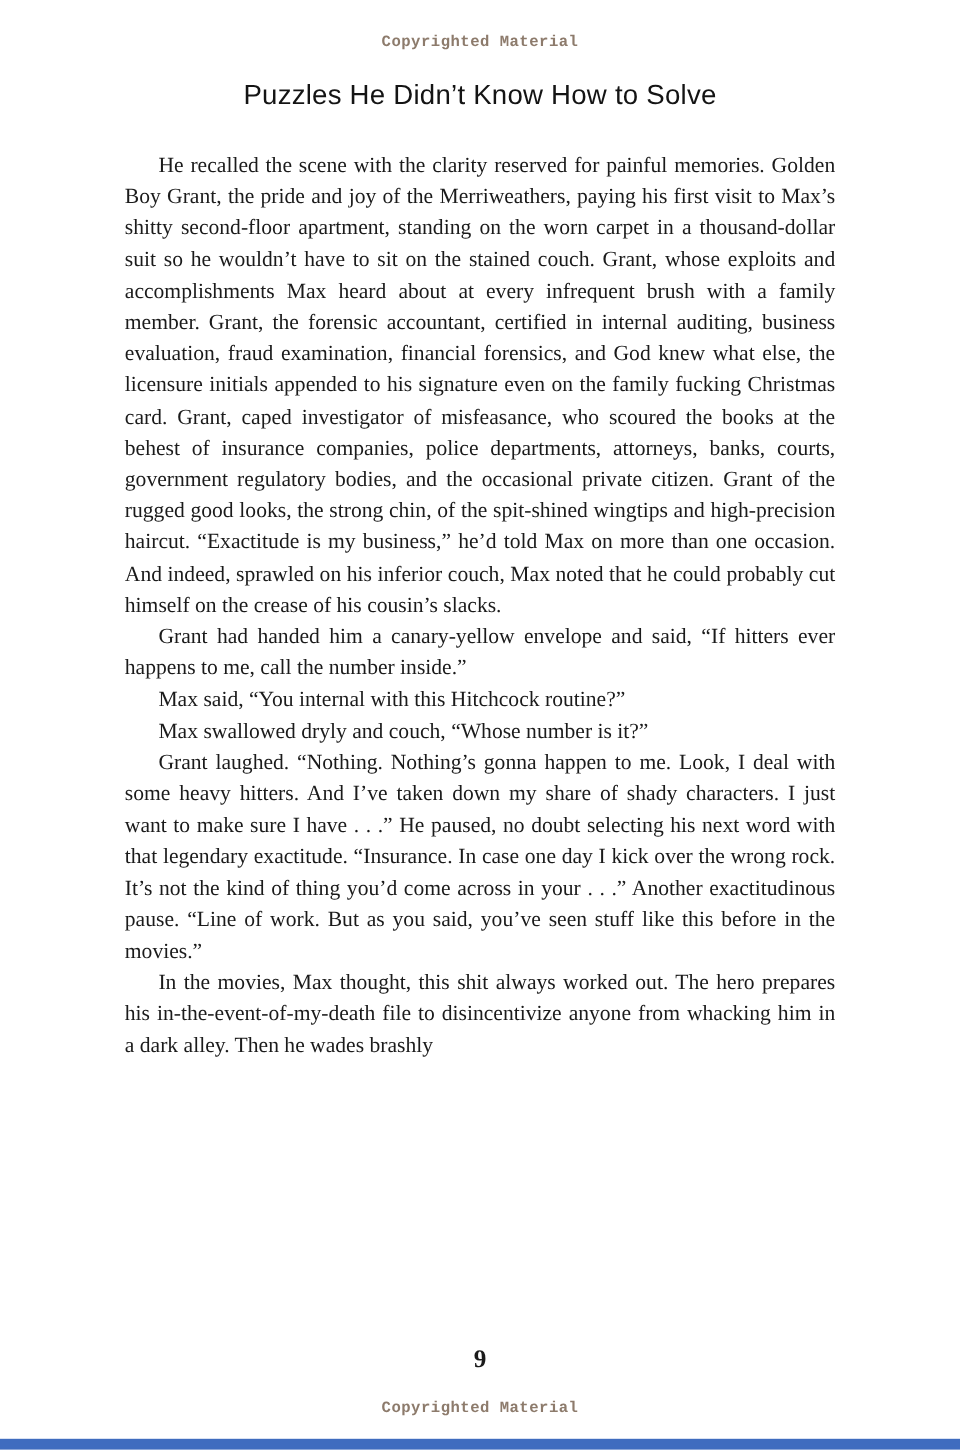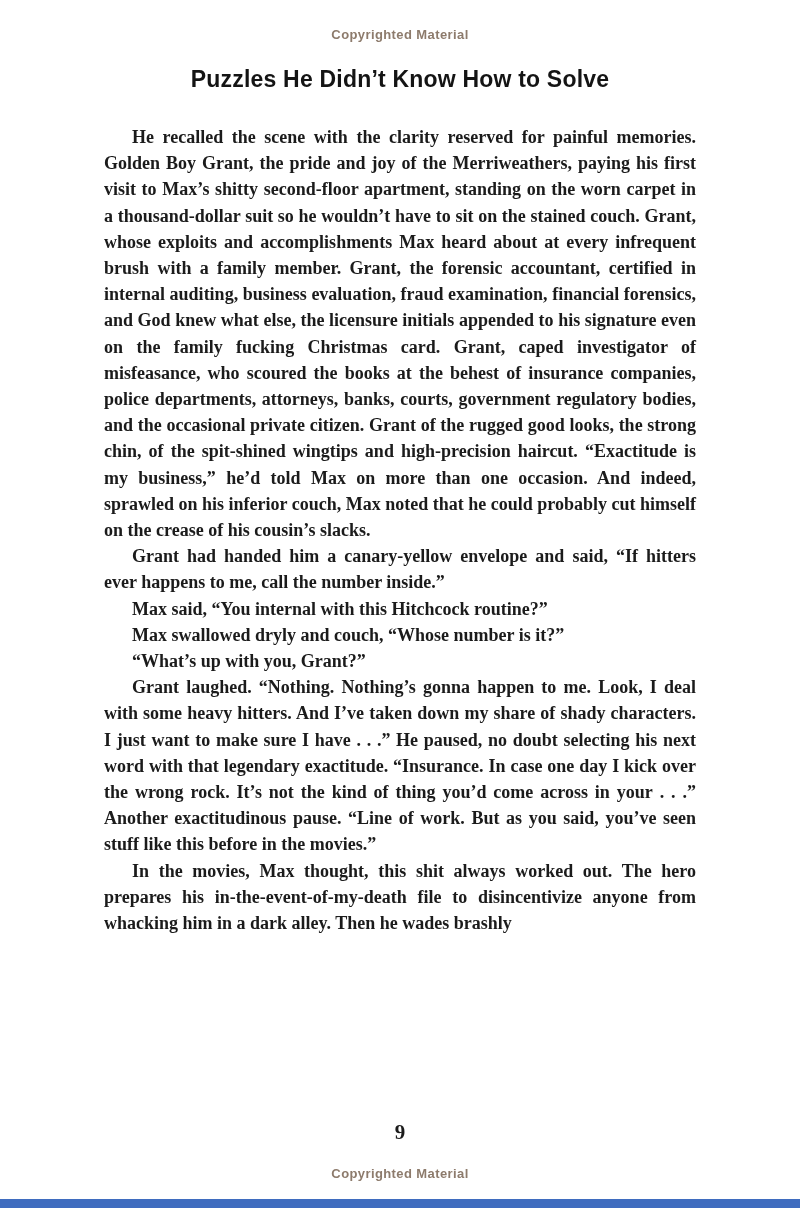--- a/index.html
+++ b/index.html
@@ -11,53 +11,52 @@
     width: 800px;
     height: 1208px;
     position: relative;
     overflow: hidden;
     font-family: "Liberation Serif", serif;
     color: #1b1b1b;
   }
   .notice {
     width: 100%;
     text-align: center;
-    font-family: Liberation Sans, sans-serif;
+    font-family: Liberation Mono, monospace;
     font-weight: bold;
     font-size: 13px;
     letter-spacing: 0.4px;
     color: #8d7b6c;
   }
   .notice-top {
     position: absolute;
     top: 27px;
     left: 0;
   }
   .chapter-title {
     position: absolute;
     top: 66px;
     left: 0;
     width: 100%;
     text-align: center;
     font-family: "Liberation Sans", sans-serif;
-    font-weight: 700;
+    font-weight: 400;
     font-size: 23px;
     letter-spacing: 0.2px;
     color: #141414;
   }
   .body-text {
     position: absolute;
     top: 124px;
     left: 104px;
     width: 592px;
     font-size: 18px;
     line-height: 26.2px;
     text-align: justify;
     hyphens: auto;
-    font-weight: bold;
     -webkit-hyphens: auto;
   }
   .body-text p {
     margin: 0;
     text-indent: 28px;
   }
   .body-text p .seg-italic {
     font-style: italic;
   }
   .page-number {
@@ -90,21 +89,20 @@
 
 <div class="notice notice-top" style="color: rgb(141, 123, 108);">Copyrighted Material</div>
 
 <h1 class="chapter-title" style="margin:0;">Puzzles He Didn’t Know How to Solve</h1>
 
 <div class="body-text">
     <p><span class="seg-regular">He recalled the scene with the clarity reserved for painful memories. Golden Boy Grant, the pride and joy of the Merriweathers, paying his first visit to Max’s shitty second-floor apartment, standing on the worn carpet in a thousand-dollar suit so he wouldn’t have to sit on the stained couch. Grant, whose exploits and accomplishments Max heard about at every infrequent brush with a family member. Grant, the forensic accountant, certified in internal auditing, business evaluation, fraud examination, financial forensics, and God knew what else, the licensure initials appended to his signature even on the family fucking Christmas card. Grant, caped investigator of misfeasance, who scoured the books at the behest of insurance companies, police departments, attorneys, banks, courts, government regulatory bodies, and the occasional private citizen. Grant of the rugged good looks, the strong chin, of the spit-shined wingtips and high-precision haircut. “Exactitude is my business,” he’d told Max on more than one occasion. And indeed, sprawled on his inferior couch, Max noted that he could probably cut himself on the crease of his cousin’s slacks.</span></p>
     <p><span class="seg-regular">Grant had handed him a canary-yellow envelope and said, “If hitters ever happens to me, call the number inside.”</span></p>
     <p><span class="seg-regular">Max said, “You internal with this Hitchcock routine?”</span></p>
     <p><span class="seg-regular">Max swallowed dryly and couch, “Whose number is it?”</span></p>
-    <p><span class="seg-regular">“What’s up with you, Grant?”</span></p>
     <p><span class="seg-regular">Grant laughed. “Nothing. Nothing’s gonna happen to me. Look, I deal with some heavy hitters. And I’ve taken down my share of shady characters. I just want to make sure I have&nbsp;.&nbsp;.&nbsp;.” He paused, no doubt selecting his next word with that legendary exactitude. “Insurance. In case one day I kick over the wrong rock. It’s not the kind of thing you’d come across in your&nbsp;.&nbsp;.&nbsp;.” Another exactitudinous pause. “Line of work. But as you said, you’ve seen stuff like this before in the movies.”</span></p>
     <p><span class="seg-regular">In the movies, Max thought, this shit always worked out. The hero prepares his in-the-event-of-my-death file to disincentivize anyone from whacking him in a dark alley. Then he wades brashly</span></p>
   </div>
 
 <div class="page-number">9</div>
 
 <div class="notice notice-bottom" style="color: rgb(141, 123, 108);">Copyrighted Material</div>
 
 <div class="accent-bar" style="background: rgb(63, 108, 191);"></div>
 

